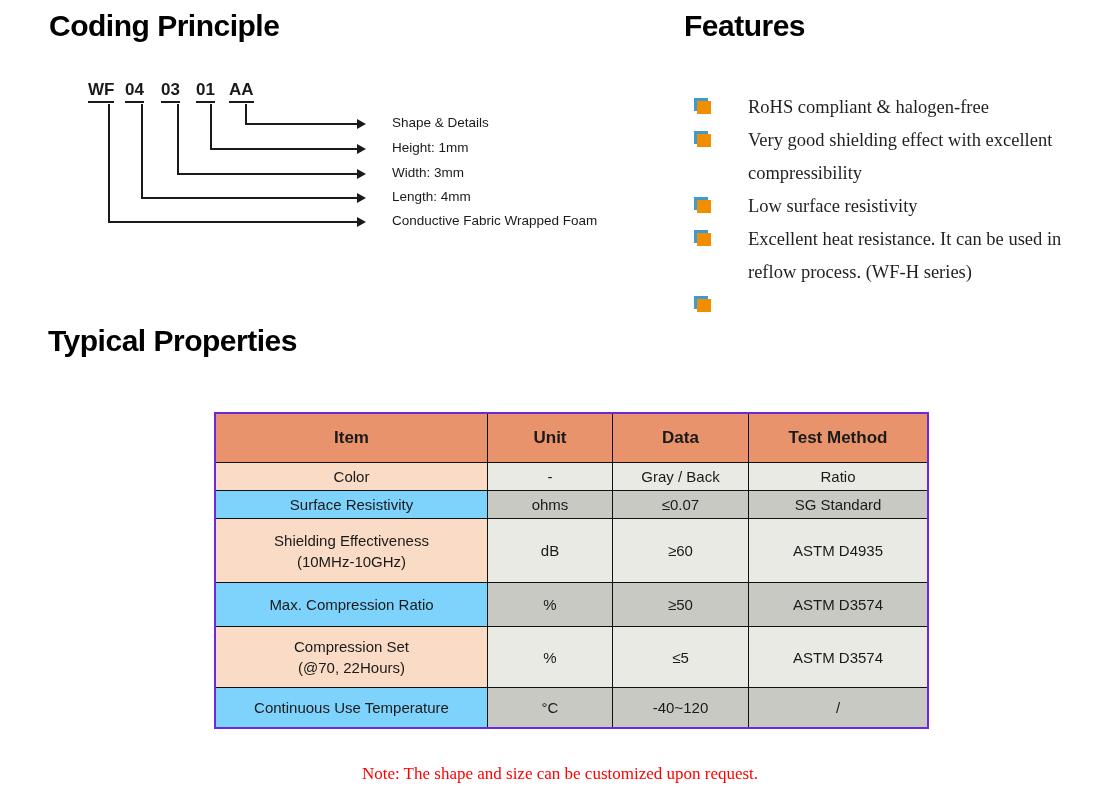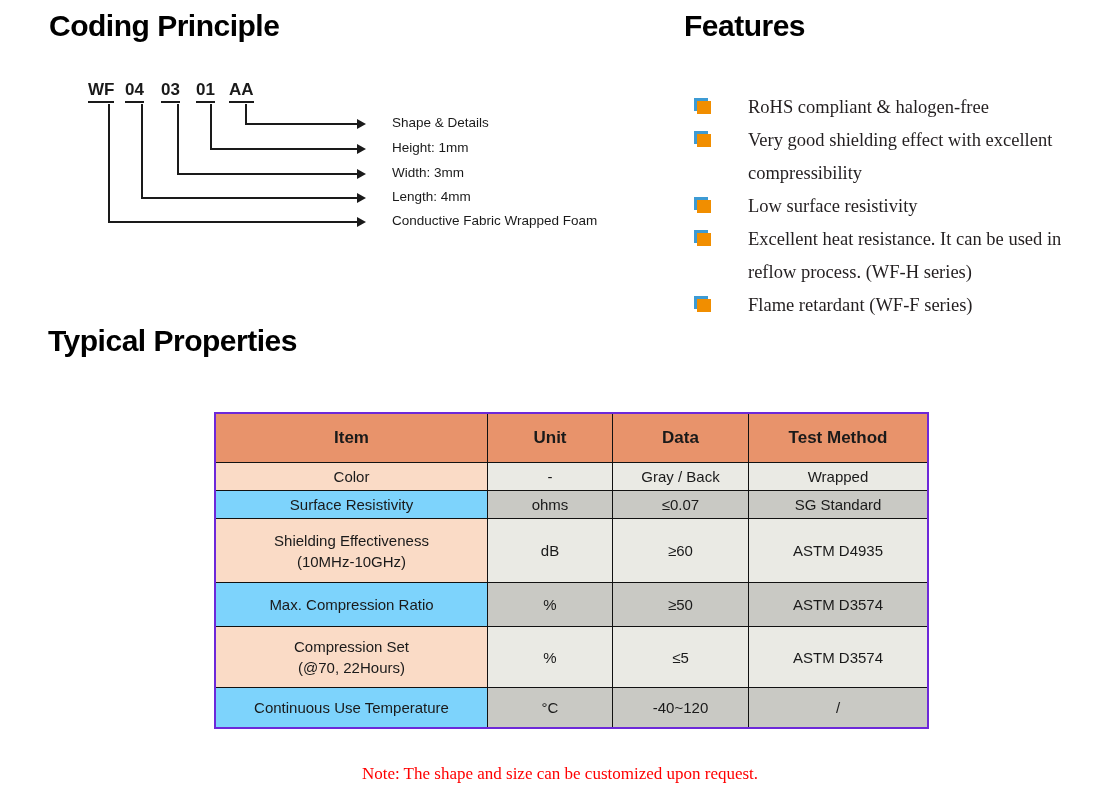--- a/index.html
+++ b/index.html
@@ -240,39 +240,38 @@
         <span class="sq-back"></span>
         <span class="sq-front"></span>
       </span>
       <span class="feature-text">Excellent heat resistance. It can be used in reflow process. (WF-H series)</span>
     </div>
     <div class="feature-row">
       <span class="feature-bullet">
         <span class="sq-back"></span>
         <span class="sq-front"></span>
       </span>
-      <span class="feature-text">Flame retardant (WF-F series)</span>
     </div>
   </div>
 
 <table id="properties-table">
   <thead>
     <tr>
       <th class="col-item">Item</th>
       <th class="col-unit">Unit</th>
       <th class="col-data">Data</th>
       <th class="col-test">Test Method</th>
     </tr>
   </thead>
   <tbody id="properties-tbody">
       <tr class="r-h39">
         <td class="col-item cell-item-light">Color</td>
         <td class="col-unit cell-val-light">-</td>
         <td class="col-data cell-val-light">Gray / Back</td>
-        <td class="col-test cell-val-light">Wrapped</td>
+        <td class="col-test cell-val-light">Ratio</td>
       </tr>
       <tr class="r-h39">
         <td class="col-item cell-item-dark">Surface Resistivity</td>
         <td class="col-unit cell-val-dark">ohms</td>
         <td class="col-data cell-val-dark">≤0.07</td>
         <td class="col-test cell-val-dark">SG Standard</td>
       </tr>
       <tr class="r-h64">
         <td class="col-item cell-item-light">Shielding Effectiveness<br>(10MHz-10GHz)</td>
         <td class="col-unit cell-val-light">dB</td>

